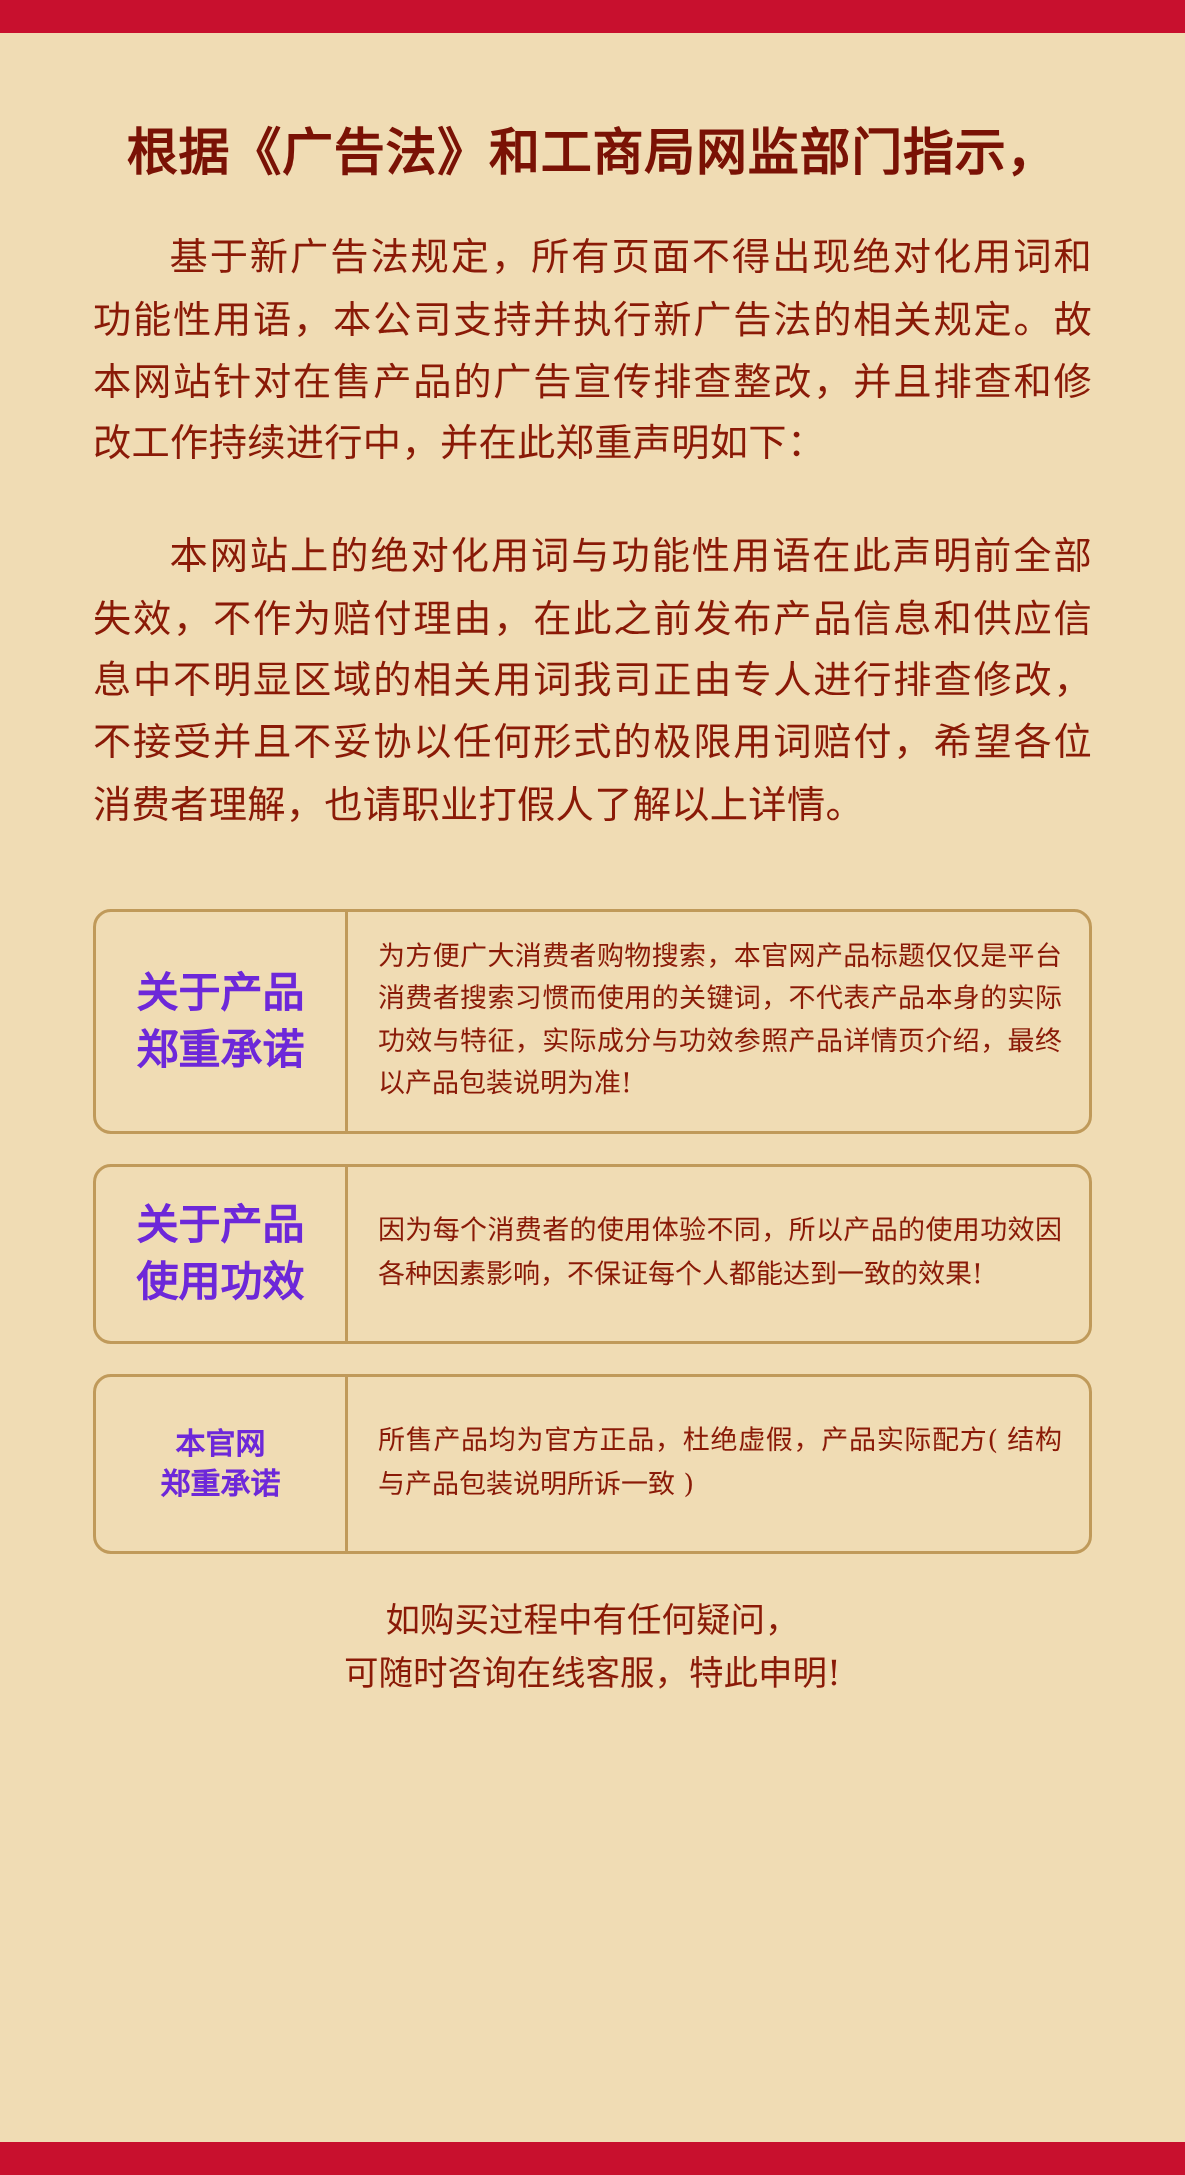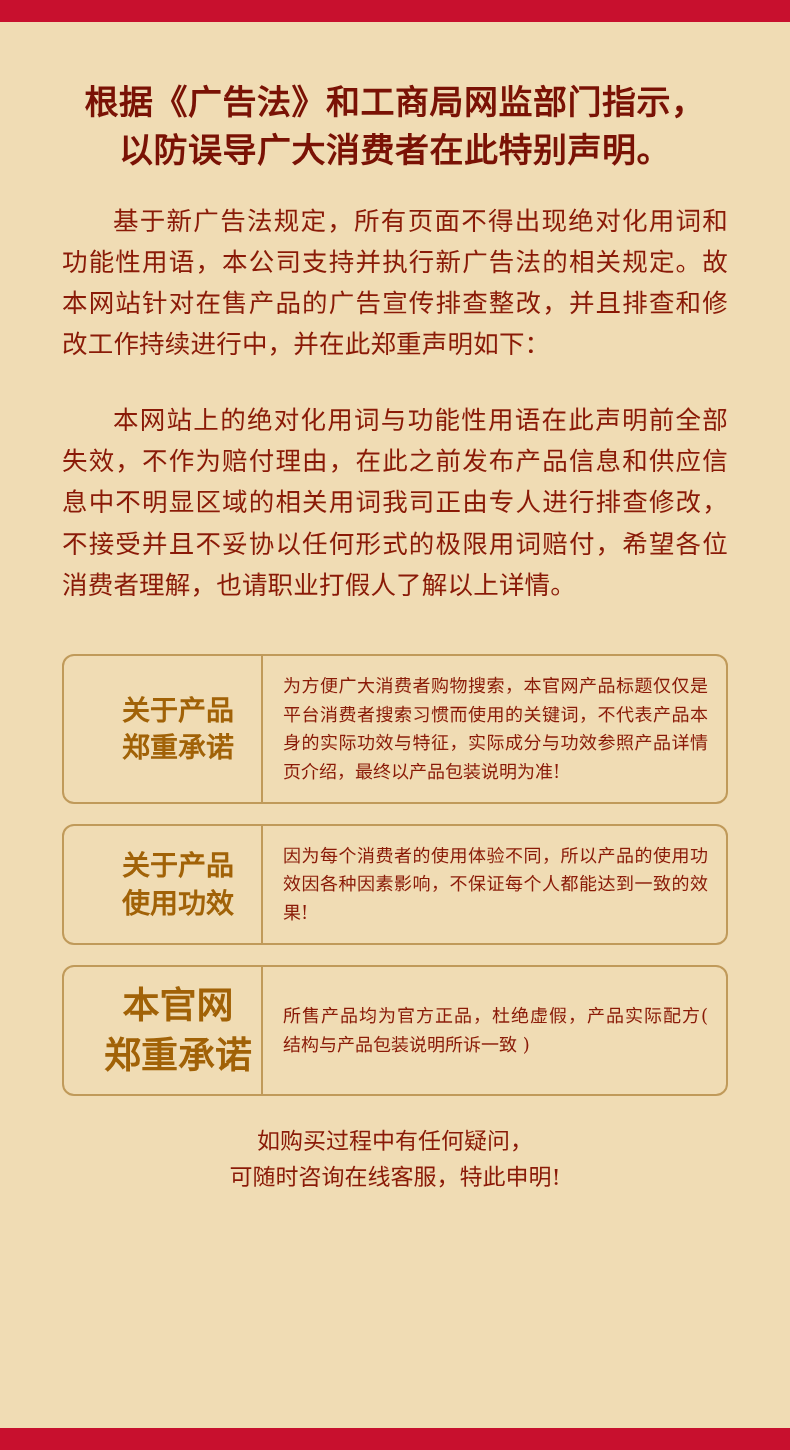--- a/index.html
+++ b/index.html
@@ -80,48 +80,47 @@
     background: transparent;
     box-sizing: border-box;
     min-height: 120px;
   }
   .card-label {
     flex: 0 0 168px;
     display: flex;
     flex-direction: column;
     align-items: center;
     justify-content: center;
-    color: #a16207;
+    color: #6d28d9;
     font-weight: bold;
     font-size: 28px;
     line-height: 1.34;
     border-right: 2px solid #c09a5a;
     padding: 14px 4px;
     box-sizing: border-box;
     text-align: center;
-    margin-left: 31px;
   }
   .card-label span {
     display: block;
     white-space: nowrap;
   }
   .card-body {
     flex: 1 1 auto;
     color: #8a1a07;
     font-size: 18px;
     line-height: 1.58;
     padding: 16px 18px 16px 20px;
     box-sizing: border-box;
     text-align: justify;
     text-justify: inter-ideograph;
     display: flex;
     align-items: center;
   }
   .card.card3 .card-label {
-    font-size: 37px;
+    font-size: 20px;
   }
   .footer {
     margin-top: 28px;
     text-align: center;
     color: #8a1a07;
     font-size: 23px;
     line-height: 1.55;
   }
   .footer span {
     display: block;
@@ -132,21 +131,20 @@
 <body>
 
 <div class="page">
 
   <div class="top-band"></div>
 
   <div class="paper">
 
     <div class="heading">
       <span class="line1">根据《广告法》和工商局网监部门指示，</span>
-      <span class="line2">以防误导广大消费者在此特别声明。</span>
     </div>
 
     <p class="para first">基于新广告法规定，所有页面不得出现绝对化用词和功能性用语，本公司支持并执行新广告法的相关规定。故本网站针对在售产品的广告宣传排查整改，并且排查和修改工作持续进行中，并在此郑重声明如下：</p>
 
     <p class="para second">本网站上的绝对化用词与功能性用语在此声明前全部失效，不作为赔付理由，在此之前发布产品信息和供应信息中不明显区域的相关用词我司正由专人进行排查修改，不接受并且不妥协以任何形式的极限用词赔付，希望各位消费者理解，也请职业打假人了解以上详情。</p>
 
     <div class="cards">
 
       <div class="card card1">
         <div class="card-label">

